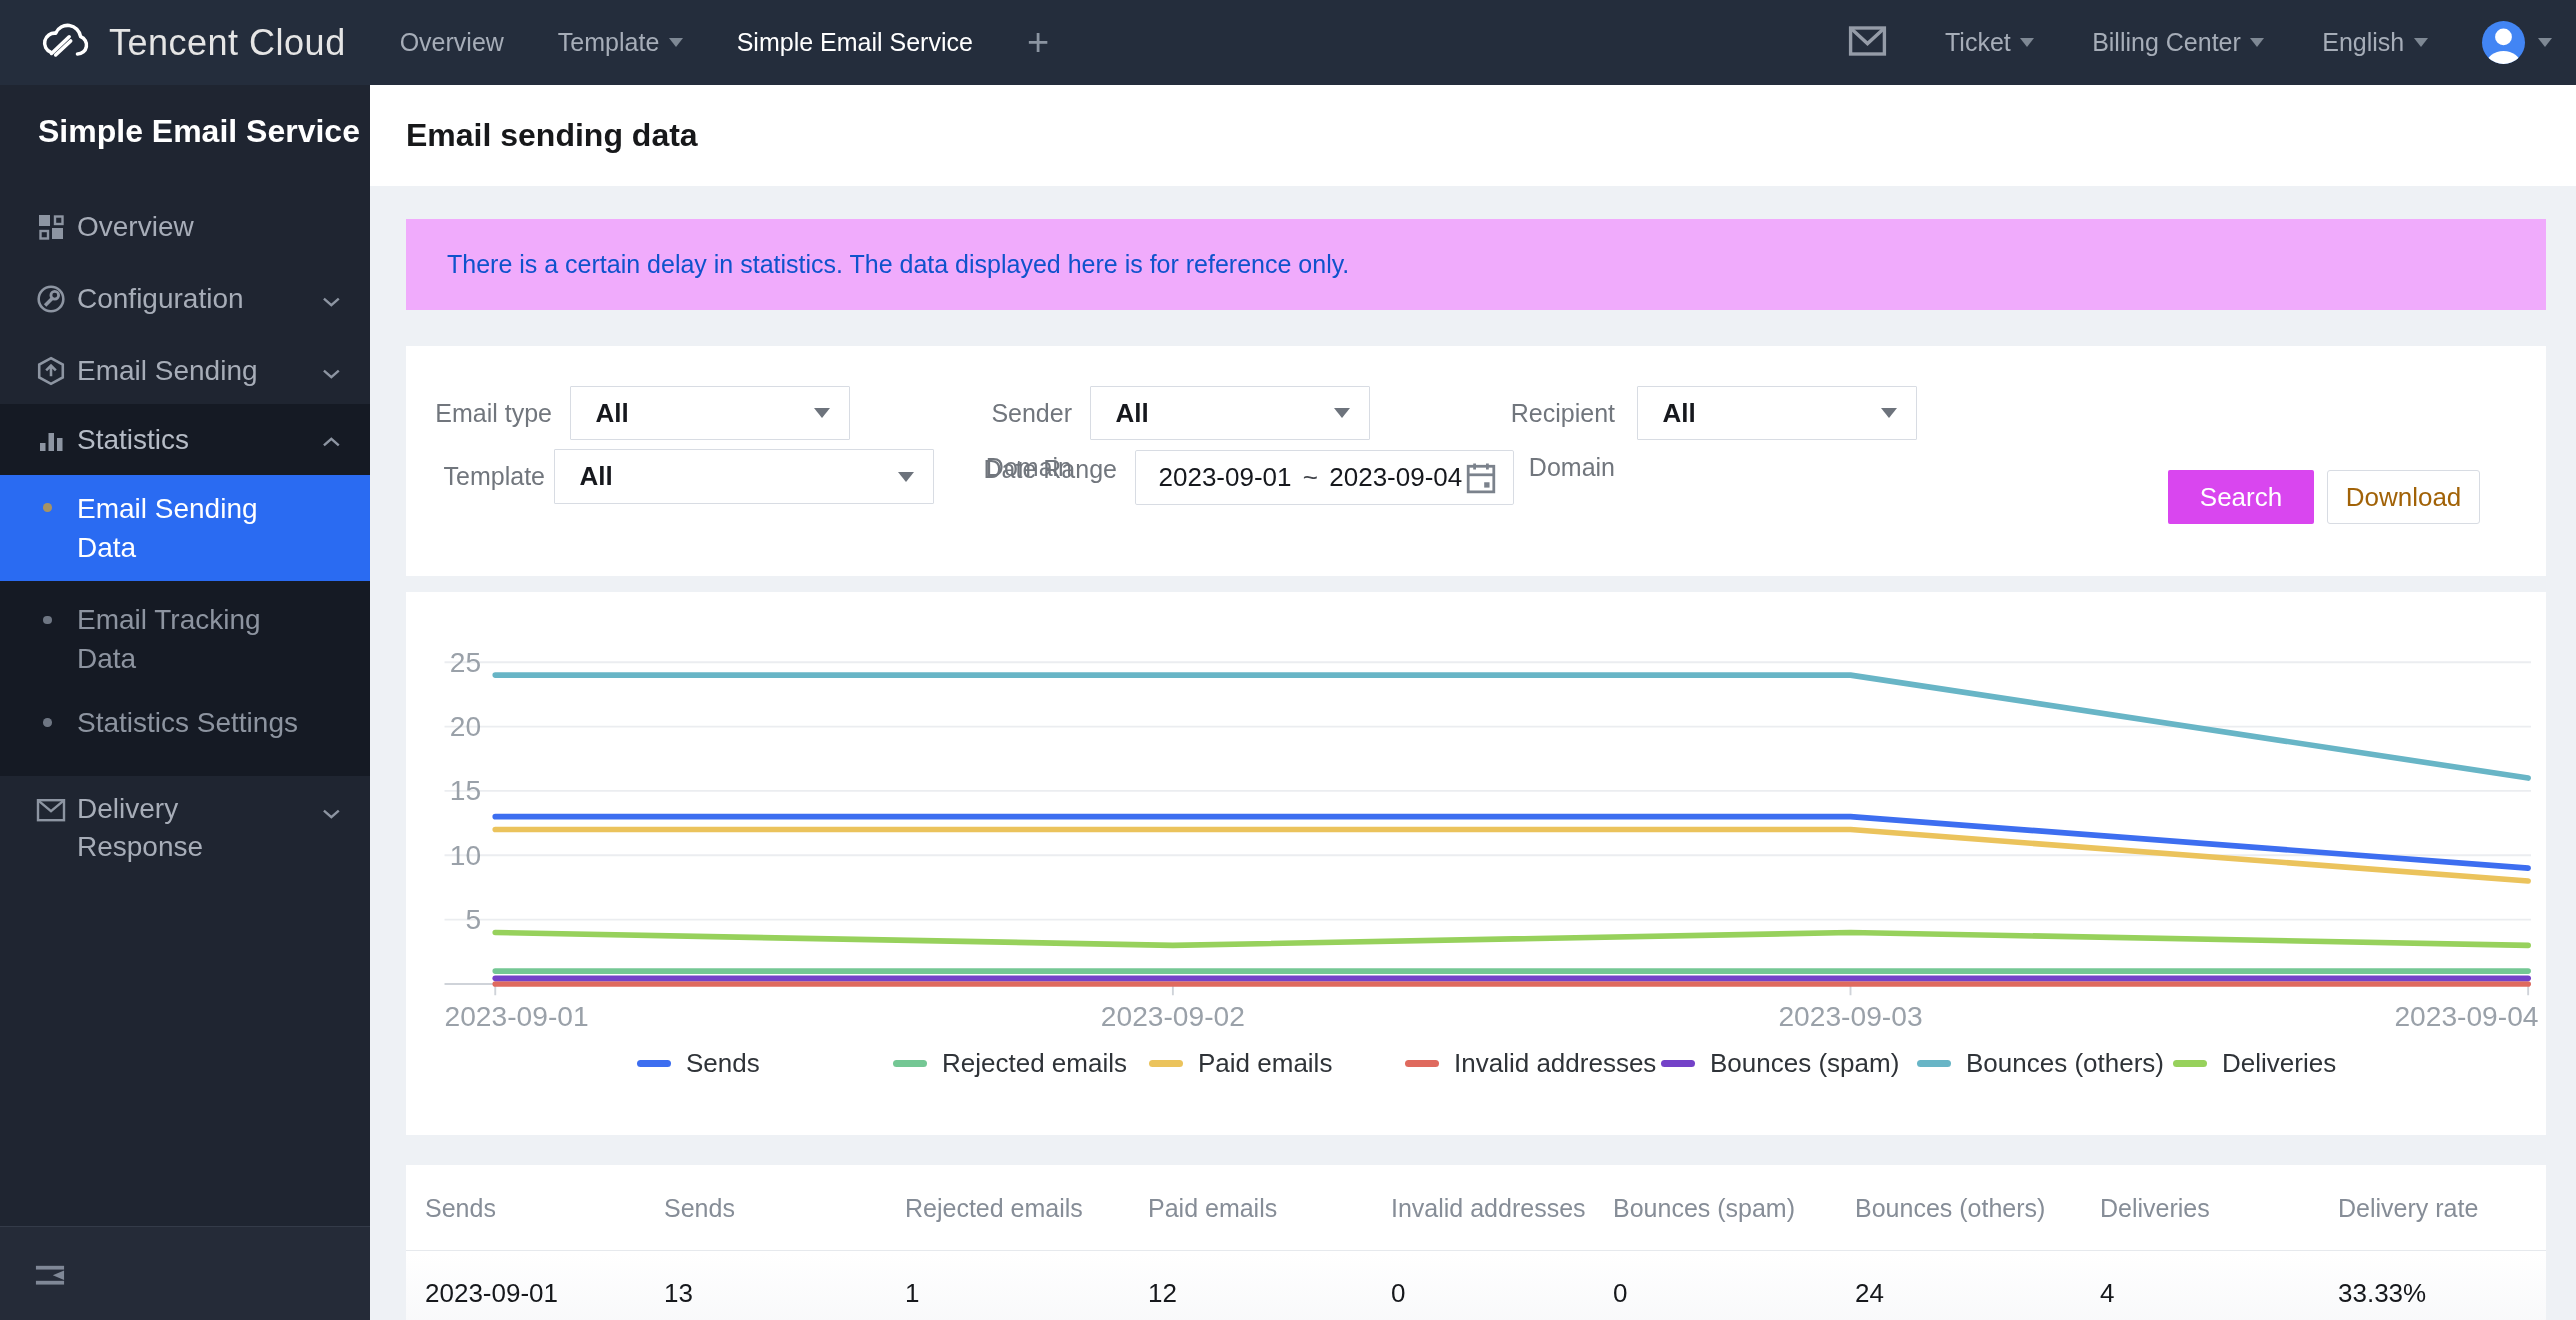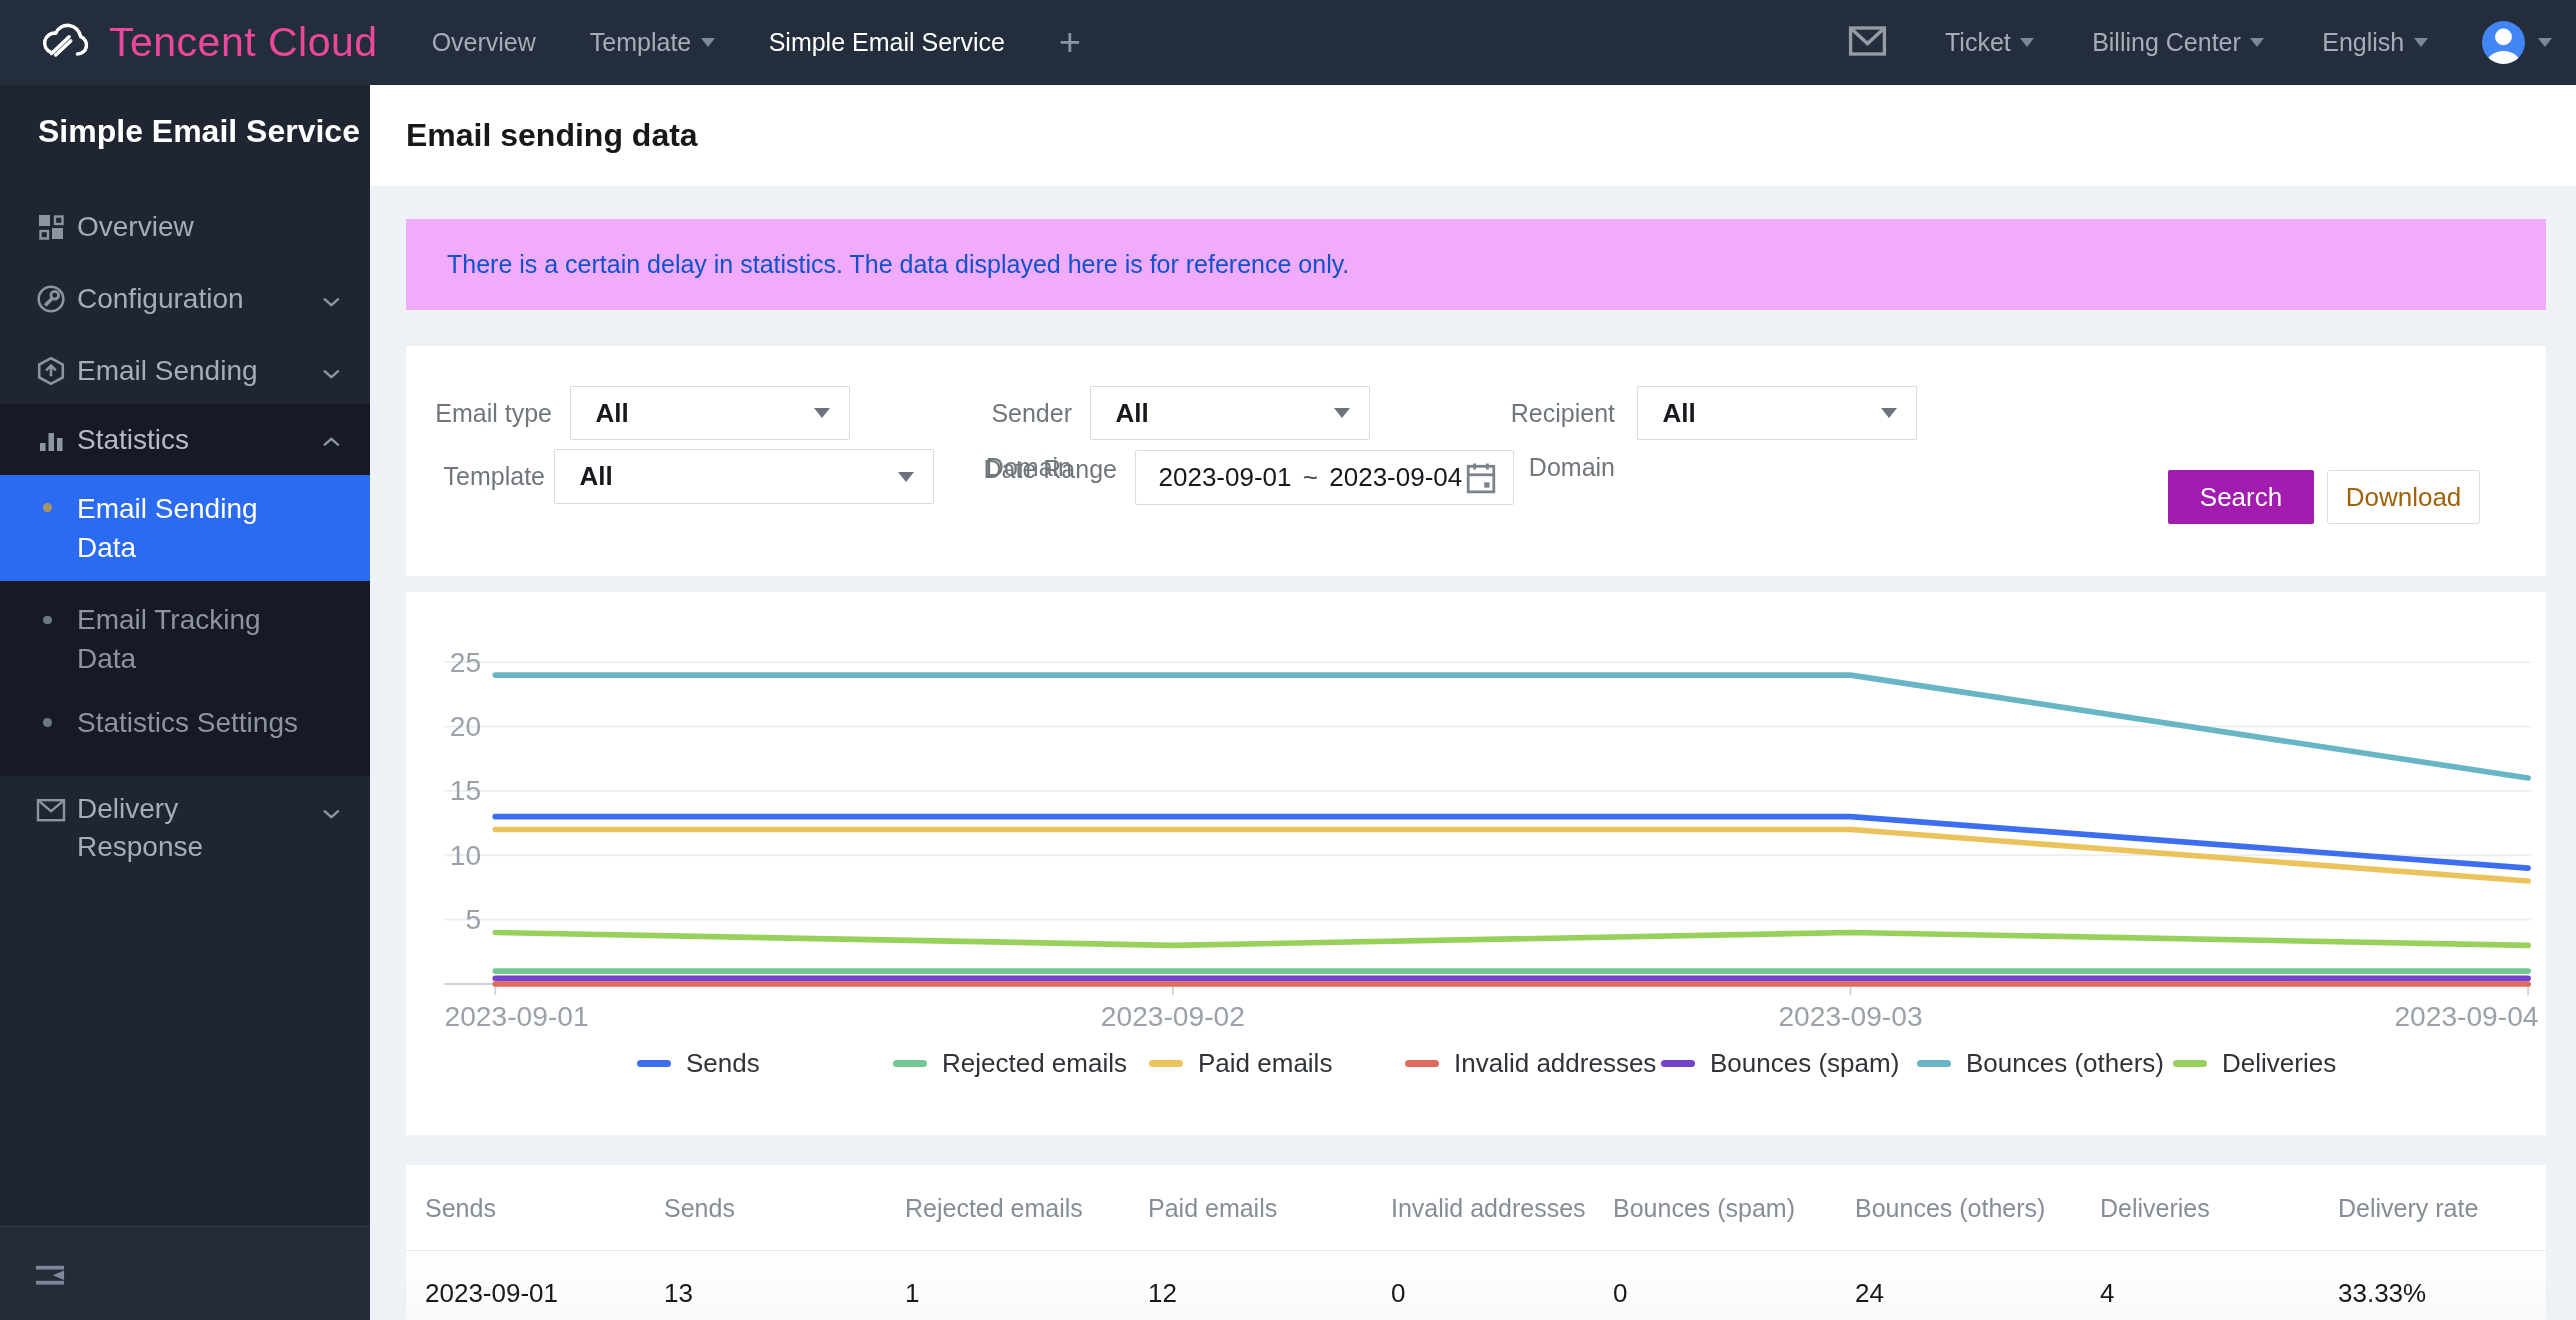--- a/index.html
+++ b/index.html
@@ -2,21 +2,21 @@
 <html style="font-size:15px"><head>
 <meta charset="utf-8">
 <style>
   * { margin:0; padding:0; box-sizing:border-box; }
   body { background:#eef1f5; font-family:"Liberation Sans", sans-serif; }
   .page { position:relative; width:2576px; height:1321px; overflow:hidden; background:#eef1f5; }
 
   
   .topnav { position:absolute; left:0; top:0; width:2576px; height:85px; background:#242d3c; display:flex; align-items:center; }
   .logo { display:flex; align-items:center; gap:17px; margin-left:38px; cursor:pointer; }
-  .logo-text { color:#ec4899; font-size:41px; font-weight:400; letter-spacing:0.5px; }
+  .logo-text { color:#e5e5e5; font-size:36px; font-weight:400; letter-spacing:0.5px; }
   .nav-item { color:#a6adb8; font-size:25px; margin-left:54px; display:flex; align-items:center; gap:9.4px; cursor:pointer; }
   .nav-item.active { color:#fff; }
   .nav-plus { color:#8b94a1; font-size:38px; font-weight:300; margin-left:54px; cursor:pointer; }
   .caret { width:0; height:0; border-left:7.5px solid transparent; border-right:7.5px solid transparent; border-top:9.4px solid #7e8894; display:inline-block; }
   .topnav-right { margin-left:auto; display:flex; align-items:center; margin-right:24.4px; }
   .tn-right-item { color:#a6adb8; font-size:25px; display:flex; align-items:center; gap:9.4px; margin-left:58px; cursor:pointer; }
   .avatar-wrap { margin-left:54px; display:flex; align-items:center; gap:13px; cursor:pointer; }
   .avatar { width:43px; height:43px; border-radius:50%; background:#4285f4; position:relative; overflow:hidden; }
   .avatar svg { position:absolute; left:0; top:0; }
 
@@ -43,21 +43,21 @@
   .banner { position:absolute; left:36px; top:33px; width:2140px; height:91px; background:#f0abfc; display:flex; align-items:center; }
   .banner-text { margin-left:41px; color:#0f52cc; font-size:25px; }
 
   .card { position:absolute; background:#fff; }
   .filter-card { left:36px; top:160px; width:2140px; height:230px; }
   .flabel { position:absolute; color:#71767d; font-size:25px; text-align:right; line-height:54px; }
   .fselect { position:absolute; height:54px; border:1.9px solid #d8dce3; border-radius:1px; background:#fff; display:flex; align-items:center; cursor:pointer; }
   .fselect .val { margin-left:24.4px; font-size:26px; font-weight:700; color:#16181d; }
   .fselect .scaret { position:absolute; right:19px; width:0; height:0; border-left:8.5px solid transparent; border-right:8.5px solid transparent; border-top:10.3px solid #6d737c; }
   .date-input { position:absolute; height:55px; border:1.9px solid #d8dce3; border-radius:1.9px; background:#fff; display:flex; align-items:center; font-size:26px; color:#16181d; cursor:pointer; }
-  .btn-primary { position:absolute; width:146px; height:54px; background:#a21caf; color:#fff; font-size:26px; border:none; border-radius:1.9px; cursor:pointer; }
+  .btn-primary { position:absolute; width:146px; height:54px; background:#d946ef; color:#fff; font-size:26px; border:none; border-radius:1.9px; cursor:pointer; }
   .btn-secondary { position:absolute; width:153px; height:54px; background:#fff; color:#a16207; font-size:26px; border:1.9px solid #d8dce3; border-radius:3px; cursor:pointer; }
 
   .chart-card { left:36px; top:406px; width:2140px; height:543px; }
   .legend { position:absolute; left:231px; top:456px; display:flex; }
   .legend-item { width:256px; display:flex; align-items:center; cursor:pointer; }
   .legend-swatch { width:34px; height:7.5px; border-radius:3.8px; margin-right:15px; }
   .legend-label { font-size:26px; color:#2f3338; }
 
   .table-card { left:36px; top:979px; width:2140px; height:225px; }
   .thead { position:absolute; left:0; top:0; width:2140px; height:86px; border-bottom:1.9px solid #e6e9ed; }

